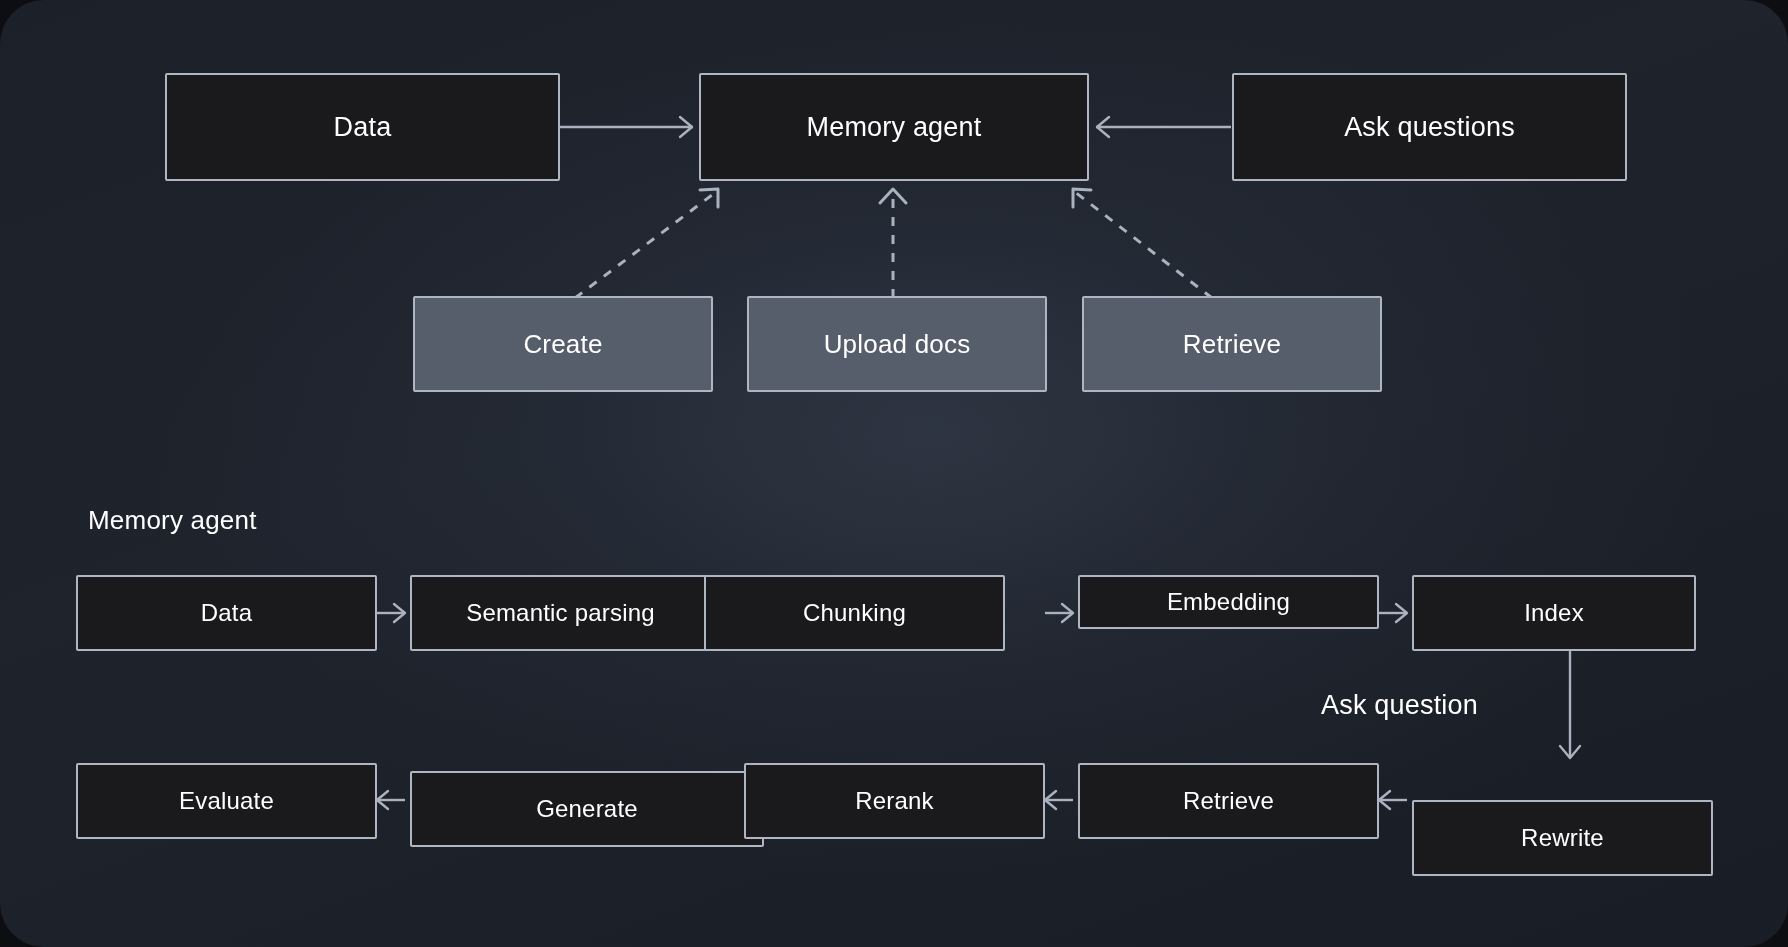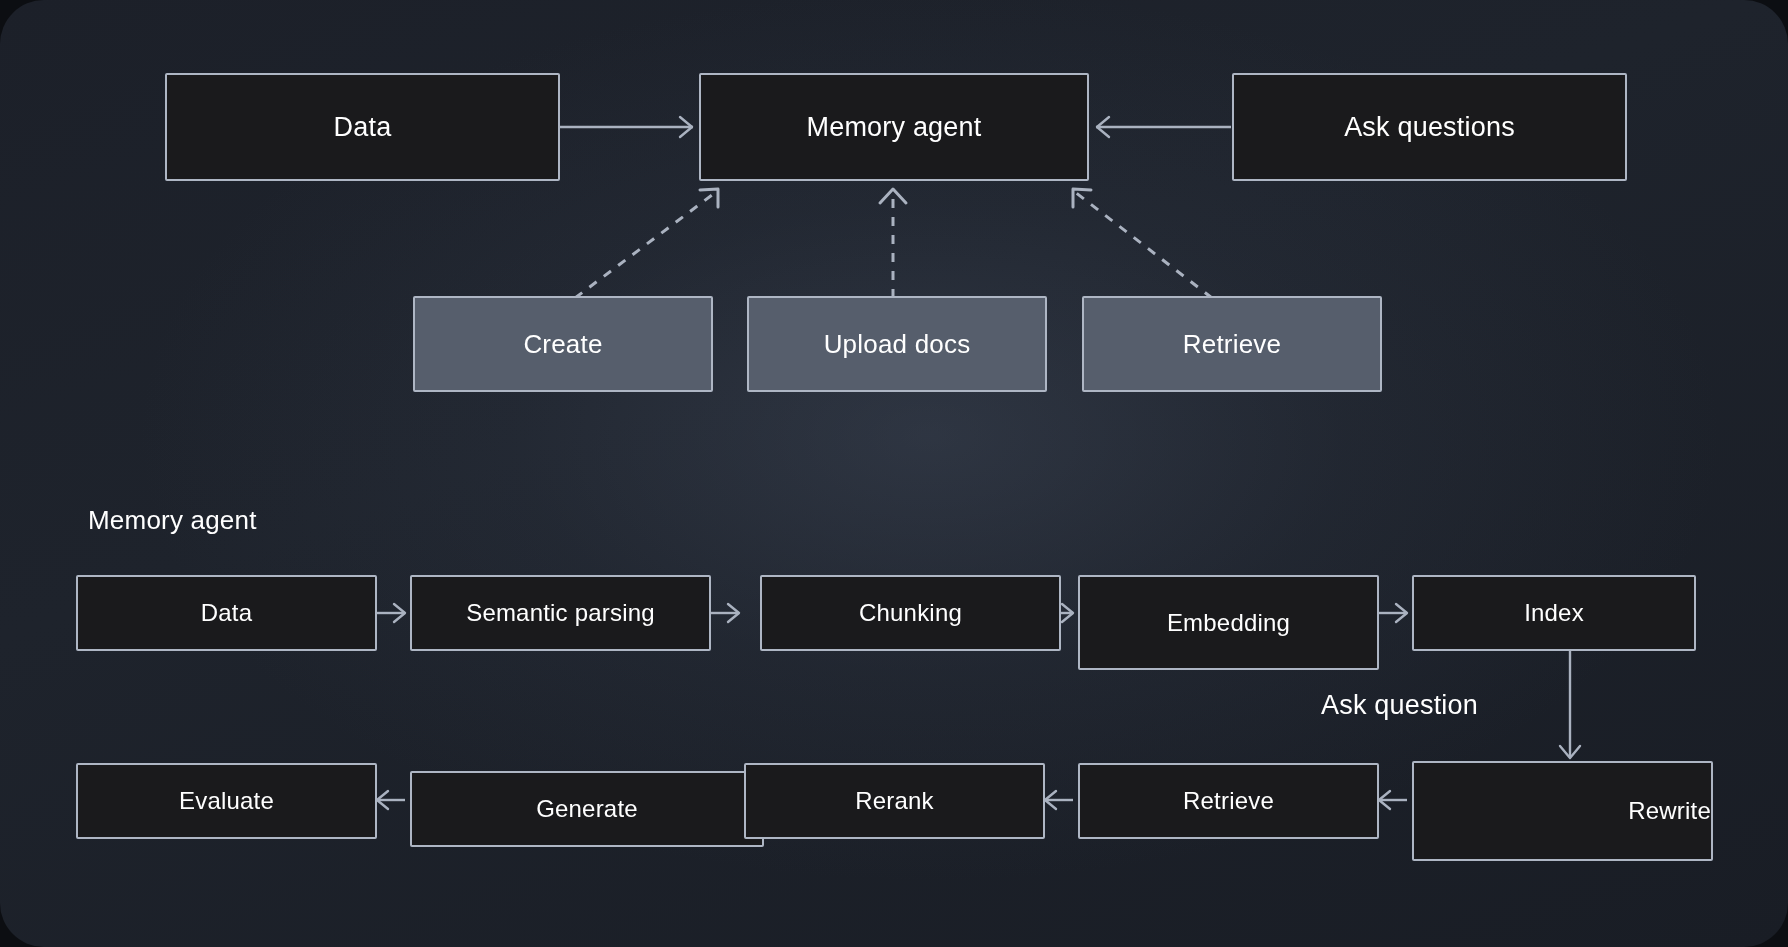--- a/index.html
+++ b/index.html
@@ -170,41 +170,41 @@
   </div>
 
   <div class="caption" style="left:88px; top:505px;">Memory agent</div>
 
   <div class="node dark pipe" style="left:76px; top:575px; width:301px; height:76px;">
     <span>Data</span>
   </div>
   <div class="node dark pipe" style="left:410px; top:575px; width:301px; height:76px;">
     <span>Semantic parsing</span>
   </div>
-  <div class="node dark pipe" style="left:760px; top:575px; width:301px; height:76px;">
+  <div class="node dark pipe" style="left:704px; top:575px; width:301px; height:76px;">
     <span>Chunking</span>
   </div>
-  <div class="node dark pipe" style="left:1078px; top:575px; width:301px; height:95px;">
+  <div class="node dark pipe" style="left:1078px; top:575px; width:301px; height:54px;">
     <span>Embedding</span>
   </div>
   <div class="node dark pipe" style="left:1412px; top:575px; width:284px; height:76px;">
     <span>Index</span>
   </div>
 
   <div class="edge-label" style="left:1478px; top:690px; transform:translateX(-100%);">Ask question</div>
 
   <div class="node dark pipe" style="left:76px; top:763px; width:301px; height:76px;">
     <span>Evaluate</span>
   </div>
   <div class="node dark pipe" style="left:410px; top:771px; width:354px; height:76px;">
     <span>Generate</span>
   </div>
   <div class="node dark pipe" style="left:744px; top:763px; width:301px; height:76px;">
     <span>Rerank</span>
   </div>
   <div class="node dark pipe" style="left:1078px; top:763px; width:301px; height:76px;">
     <span>Retrieve</span>
   </div>
-  <div class="node dark pipe" style="left:1412px; top:761px; width:301px; height:100px;justify-content:flex-end;">
+  <div class="node dark pipe" style="left:1412px; top:800px; width:301px; height:76px;">
     <span>Rewrite</span>
   </div>
 
 </div>
 
 </body></html>

